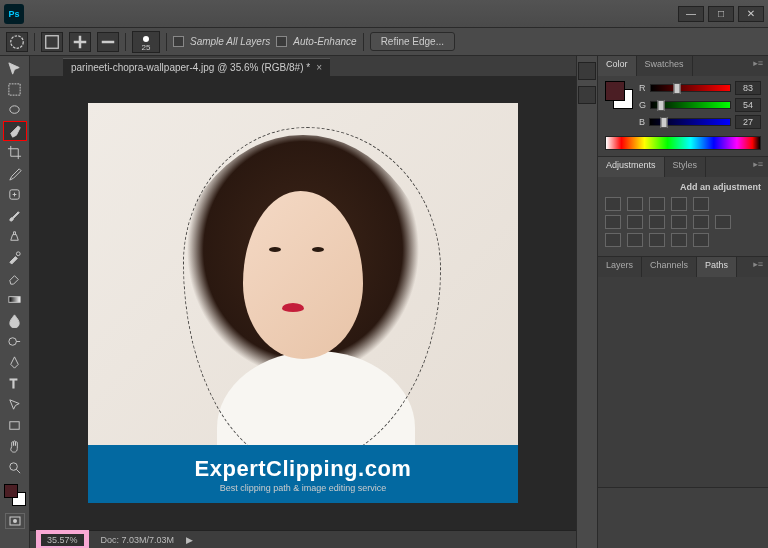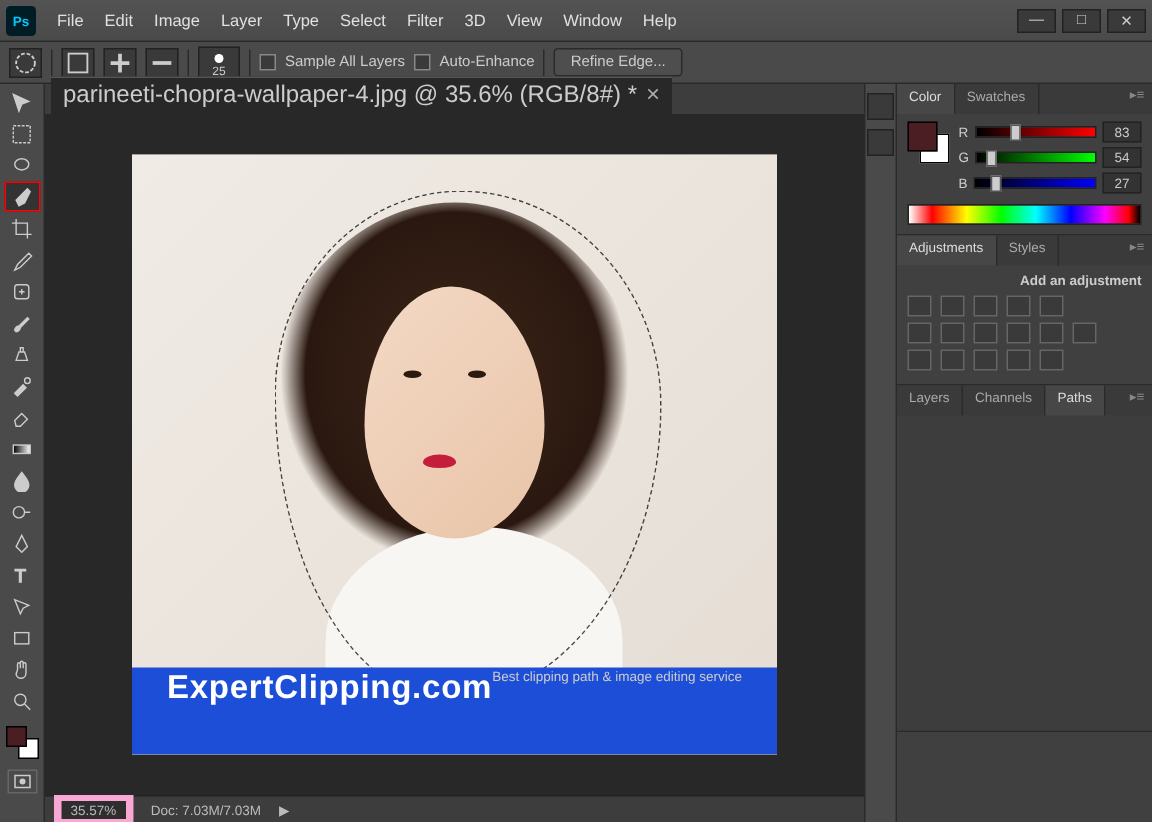--- a/index.html
+++ b/index.html
@@ -10,47 +10,47 @@
 .menus span { padding:2px 6px; font-size:11px; color:#e0e0e0; cursor:default; }
 .winbtns { margin-left:auto; display:flex; gap:4px; }
 .winbtn { width:26px; height:16px; background:#3a3a3a; border:1px solid #222; display:flex; align-items:center; justify-content:center; color:#ccc; font-size:10px; }
 .optionsbar { height:28px; background:#4a4a4a; border-bottom:1px solid #2a2a2a; display:flex; align-items:center; padding:0 6px; gap:6px; }
 .opt-icon { width:22px; height:20px; background:#3a3a3a; border:1px solid #222; display:flex; align-items:center; justify-content:center; }
 .opt-sep { width:1px; height:18px; background:#2a2a2a; }
 .brush-preview { width:28px; height:22px; background:#3a3a3a; border:1px solid #222; position:relative; display:flex; align-items:center; justify-content:center; flex-direction:column; }
 .brush-preview .sz { font-size:8px; position:absolute; bottom:0;text-align:center; }
 .brush-dot { width:6px; height:6px; background:#fff; border-radius:50%; position:absolute; top:4px; }
 .chk { width:11px; height:11px; border:1px solid #888; background:#3a3a3a; }
-.opt-label { font-size:10px; color:#ccc; }
+.opt-label { font-size:10px; color:#ccc;font-style:italic; }
 .opt-btn { padding:3px 10px; background:#4e4e4e; border:1px solid #2a2a2a; border-radius:3px; font-size:10px; }
 .workspace { position:absolute; top:56px; left:0; right:0; bottom:0; display:flex; }
 .toolbox { width:30px; background:#4a4a4a; border-right:1px solid #2a2a2a; display:flex; flex-direction:column; padding-top:2px; align-items:center; gap:1px; }
 .tool { width:24px; height:20px; display:flex; align-items:center; justify-content:center; position:relative; color:#ccc; border:1px solid transparent; }
 .tool svg { width:15px; height:15px; fill:#ccc; stroke:#ccc; }
 .tool.selected { border:1px solid #ff0000; background:#333; }
 .swatch-pair { width:22px; height:22px; position:relative; margin-top:6px; }
 .swatch-fg { position:absolute; width:14px; height:14px; background:#4b1e24; border:1px solid #000; top:0; left:0; z-index:2; }
 .swatch-bg { position:absolute; width:14px; height:14px; background:#fff; border:1px solid #000; bottom:0; right:0; }
 .qm { width:20px; height:16px; border:1px solid #666; margin-top:6px; display:flex; align-items:center; justify-content:center; }
 .centerarea { flex:1; display:flex; flex-direction:column; background:#333; position:relative; }
 .doctab-row { height:20px; background:#3d3d3d; display:flex; align-items:flex-end; padding-left:4px; }
-.doctab { background:#282828; padding:3px 8px; font-size:16px; color:#ccc; display:flex; align-items:center; gap:6px; border-top:1px solid #555; }
+.doctab { background:#282828; padding:3px 8px; font-size:10px; color:#ccc; display:flex; align-items:center; gap:6px; border-top:1px solid #555;margin-left:29px; }
 .doctab .x { color:#aaa; }
 .canvas-wrap { flex:1; background:#282828; display:flex; align-items:center; justify-content:center; position:relative; overflow:hidden; }
 .canvas { width:430px; height:400px; background:#e8e3dd; position:relative; overflow:hidden; display:flex; flex-direction:column; }
 .canvas-img { flex:1; position:relative; background:linear-gradient(135deg,#f0ebe5 0%,#e5ddd4 100%); }
 .sel-shape { position:absolute; top:6%; left:22%; width:60%; height:85%; border:1px dashed rgba(0,0,0,0.7); border-radius:48% 52% 55% 45% / 40% 42% 58% 60%; }
 .hair { position:absolute; top:8%; left:18%; width:64%; height:82%; background:radial-gradient(ellipse 60% 55% at 50% 35%, #3d2518 0%, #2a1810 60%, transparent 70%); border-radius:50% 50% 45% 55% / 55% 55% 45% 45%; }
 .face { position:absolute; top:22%; left:36%; width:28%; height:42%; background:linear-gradient(135deg,#f4d9c5,#e8c4a8); border-radius:48% 52% 50% 50% / 55% 55% 45% 45%; }
 .eye { position:absolute; width:12px; height:5px; background:#2a1a10; border-radius:50%; }
 .eye.l { top:36%; left:42%; }
 .eye.r { top:36%; left:52%; }
 .lips { position:absolute; top:50%; left:45%; width:22px; height:9px; background:#c41e3a; border-radius:50% 50% 50% 50% / 60% 60% 40% 40%; }
 .shoulder { position:absolute; bottom:14%; left:30%; width:46%; height:24%; background:#f8f6f2; border-radius:50% 50% 0 0 / 80% 80% 0 0; }
-.watermark { position:absolute; bottom:0; left:0; right:0; height:58px; background:#1d4ed8; display:flex; flex-direction:row; justify-content:center; }
+.watermark { position:absolute; bottom:0; left:0; right:0; height:58px; background:#0369a1; display:flex; flex-direction:column; align-items:center; justify-content:center; }
 .wm-title { color:#fff; font-size:22px; font-weight:bold; letter-spacing:0.5px; }
 .wm-sub { color:#ccc; font-size:9px; margin-top:1px; }
 .statusbar { height:18px; background:#3d3d3d; display:flex; align-items:center; padding:0 6px; gap:12px; font-size:9px; color:#bbb; border-top:1px solid #222; }
 .statusbar .fld { background:#2e2e2e; padding:1px 6px; border:5px solid #f9a8d4; }
 .midstrip { width:22px; background:#4a4a4a; border-left:1px solid #2a2a2a; border-right:1px solid #2a2a2a; display:flex; flex-direction:column; align-items:center; padding-top:6px; gap:6px; }
 .mid-ic { width:18px; height:18px; background:#3a3a3a; border:1px solid #222; }
 .rightpanels { width:170px; background:#404040; display:flex; flex-direction:column; }
 .panel { border-bottom:1px solid #2a2a2a; }
 .panel-tabs { display:flex; background:#3a3a3a; height:20px; }
 .ptab { padding:3px 8px; font-size:9px; color:#aaa; border-right:1px solid #2a2a2a; }
@@ -73,33 +73,20 @@
 .adj-title { font-size:9px; font-weight:bold; margin-bottom:5px; }
 .adj-row { display:flex; gap:6px; margin-bottom:4px; }
 .adj-ic { width:16px; height:14px; background:#3a3a3a; border:1px solid #666; }
 .layers-body { height:210px; background:#3d3d3d; }
 </style>
 </head>
 <body>
 
 <div class="titlebar">
   <div class="ps-logo">Ps</div>
-  <div class="menus">
-    <span>File</span>
-    <span>Edit</span>
-    <span>Image</span>
-    <span>Layer</span>
-    <span>Type</span>
-    <span>Select</span>
-    <span>Filter</span>
-    <span>3D</span>
-    <span>View</span>
-    <span>Window</span>
-    <span>Help</span>
-  </div>
   <div class="winbtns">
     <div class="winbtn">—</div>
     <div class="winbtn">□</div>
     <div class="winbtn">✕</div>
   </div>
 </div>
 
 <div class="optionsbar">
   <div class="opt-icon">
       <svg viewBox="0 0 16 16">

